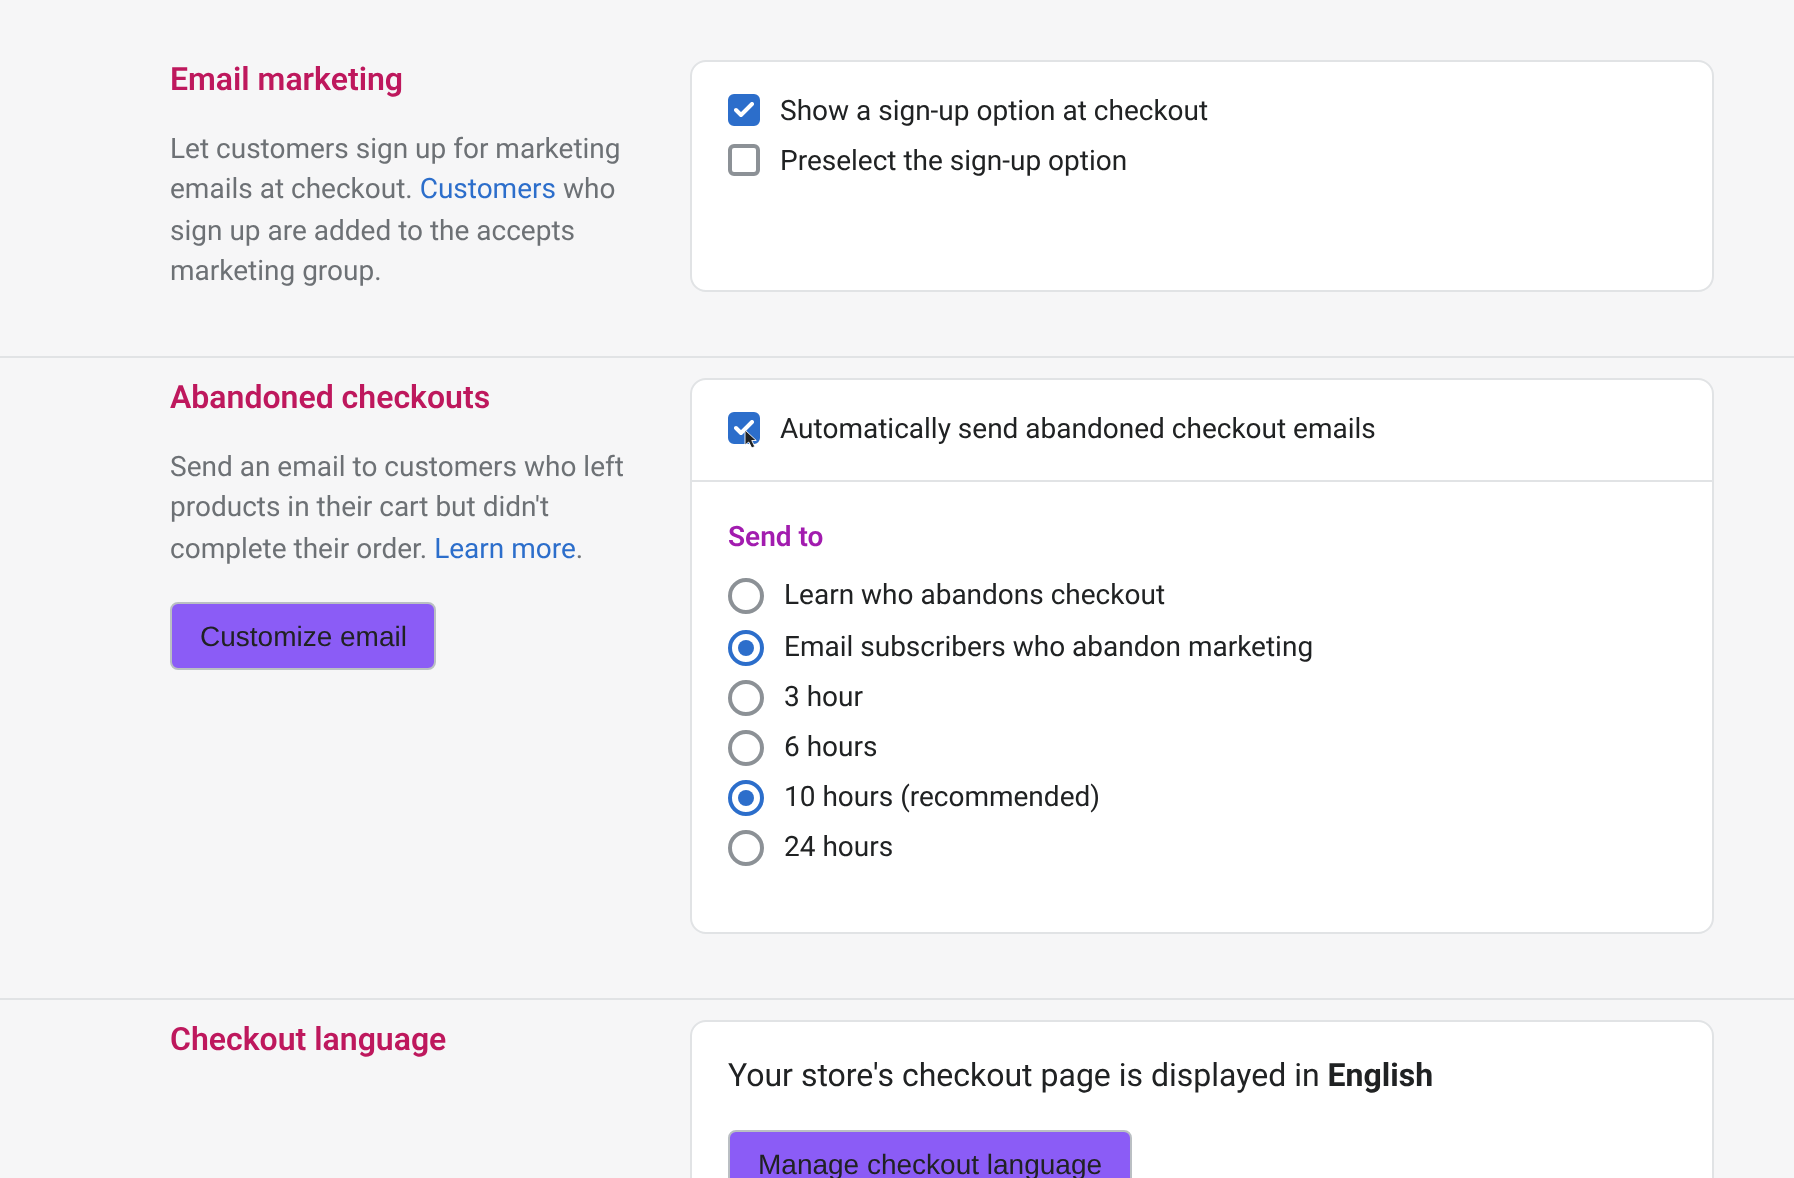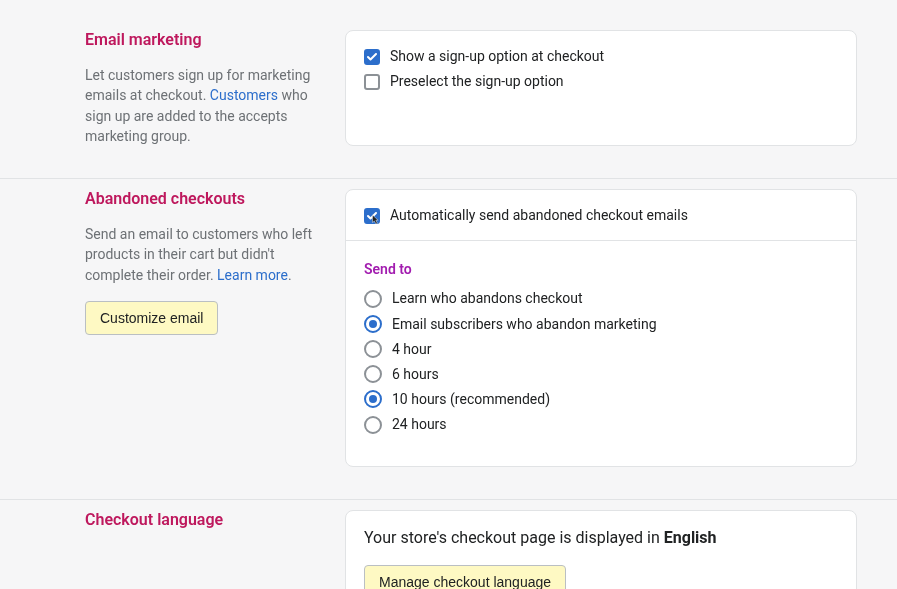--- a/index.html
+++ b/index.html
@@ -53,21 +53,21 @@
       overflow: hidden;
     }
     .card-block {
       padding: 16px 18px;
     }
     .card-divider {
       border-bottom: 1px solid #e1e3e5;
     }
     .checkbox-row, .radio-row {
       display: flex;
-      align-items: flex-end;
+      align-items: flex-start;
       gap: 10px;
       margin-bottom: 7px;
     }
     .checkbox-row:last-child, .radio-row:last-child {
       margin-bottom: 16px;
     }
     .checkbox-row.nested {
       margin-top: 2px;
       margin-bottom: 0;
     }
@@ -124,21 +124,21 @@
     }
     .group-title.mt {
       margin-top: 18px;
     }
     .btn {
       display: inline-block;
       padding: 8px 14px;
       font-size: 14px;
       border: 1px solid #babfc3;
       border-radius: 4px;
-      background: #fef9c3;
+      background: #8b5cf6;
       color: #202223;
       cursor: pointer;
       margin-top: 16px;
     }
     .cursor-icon {
       position: absolute;
       width: 18px;
       height: 18px;
       pointer-events: none;
     }
@@ -208,21 +208,21 @@
         <span class="radio"></span>
         <span class="label">Learn who abandons checkout</span>
       </div>
       <div class="radio-row">
         <span class="radio checked"></span>
         <span class="label">Email subscribers who abandon marketing</span>
       </div>
 
       <div class="radio-row">
         <span class="radio"></span>
-        <span class="label">4 hour</span>
+        <span class="label">3 hour</span>
       </div>
       <div class="radio-row">
         <span class="radio"></span>
         <span class="label">6 hours</span>
       </div>
       <div class="radio-row">
         <span class="radio checked"></span>
         <span class="label">10 hours (recommended)</span>
       </div>
       <div class="radio-row">

